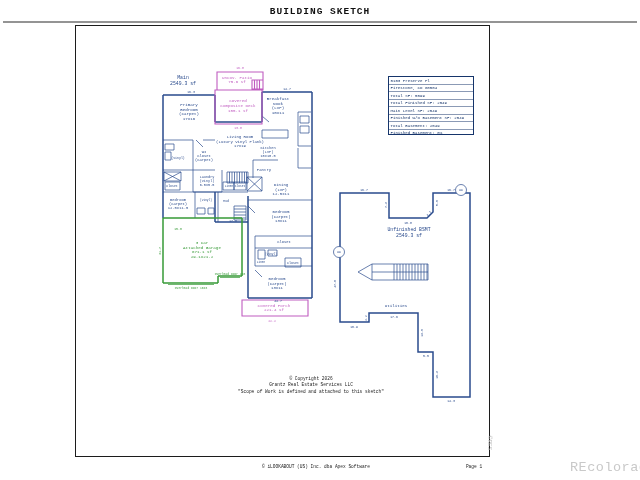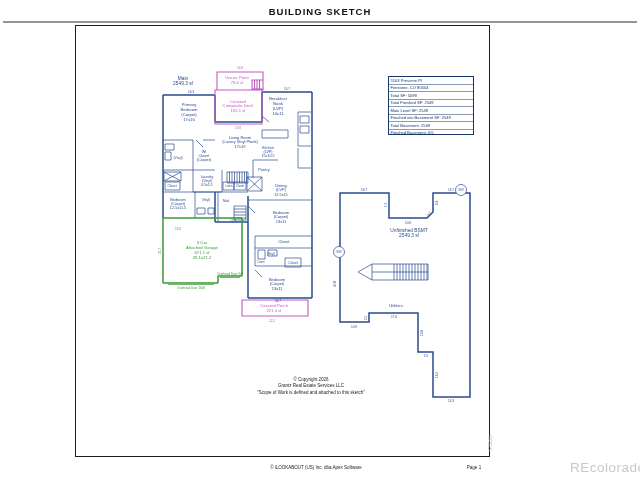--- a/index.html
+++ b/index.html
@@ -1,17 +1,17 @@
 <!DOCTYPE html>
 <html><head>
 <meta charset="utf-8">
 <style>
   html,body{margin:0;padding:0;background:#fff;}
   .canvas{position:relative;width:640px;height:480px;background:#fff;overflow:hidden;
-          font-family:Liberation Sans, sans-serif;}
+          font-family:Liberation Mono, monospace;}
   .title{position:absolute;left:0;right:0;top:6px;text-align:center;font-weight:bold;
          font-size:9.5px;letter-spacing:1px;color:#111;}
   .title-rule{position:absolute;left:3px;right:3px;top:21px;height:2px;background:#949494;}
   .sketch-border{position:absolute;left:75px;top:25px;width:413px;height:430px;
                  border:1px solid #1c1c1c;}
   .plan-svg{position:absolute;left:0;top:0;pointer-events:none;}
   .labels{position:absolute;left:0;top:0;width:640px;height:480px;pointer-events:none;}
   .pl{position:absolute;white-space:pre-line;text-align:center;font-size:10px;
       line-height:1.12;pointer-events:none;}
   .infobox{position:absolute;left:388px;top:76px;width:84px;height:57px;

